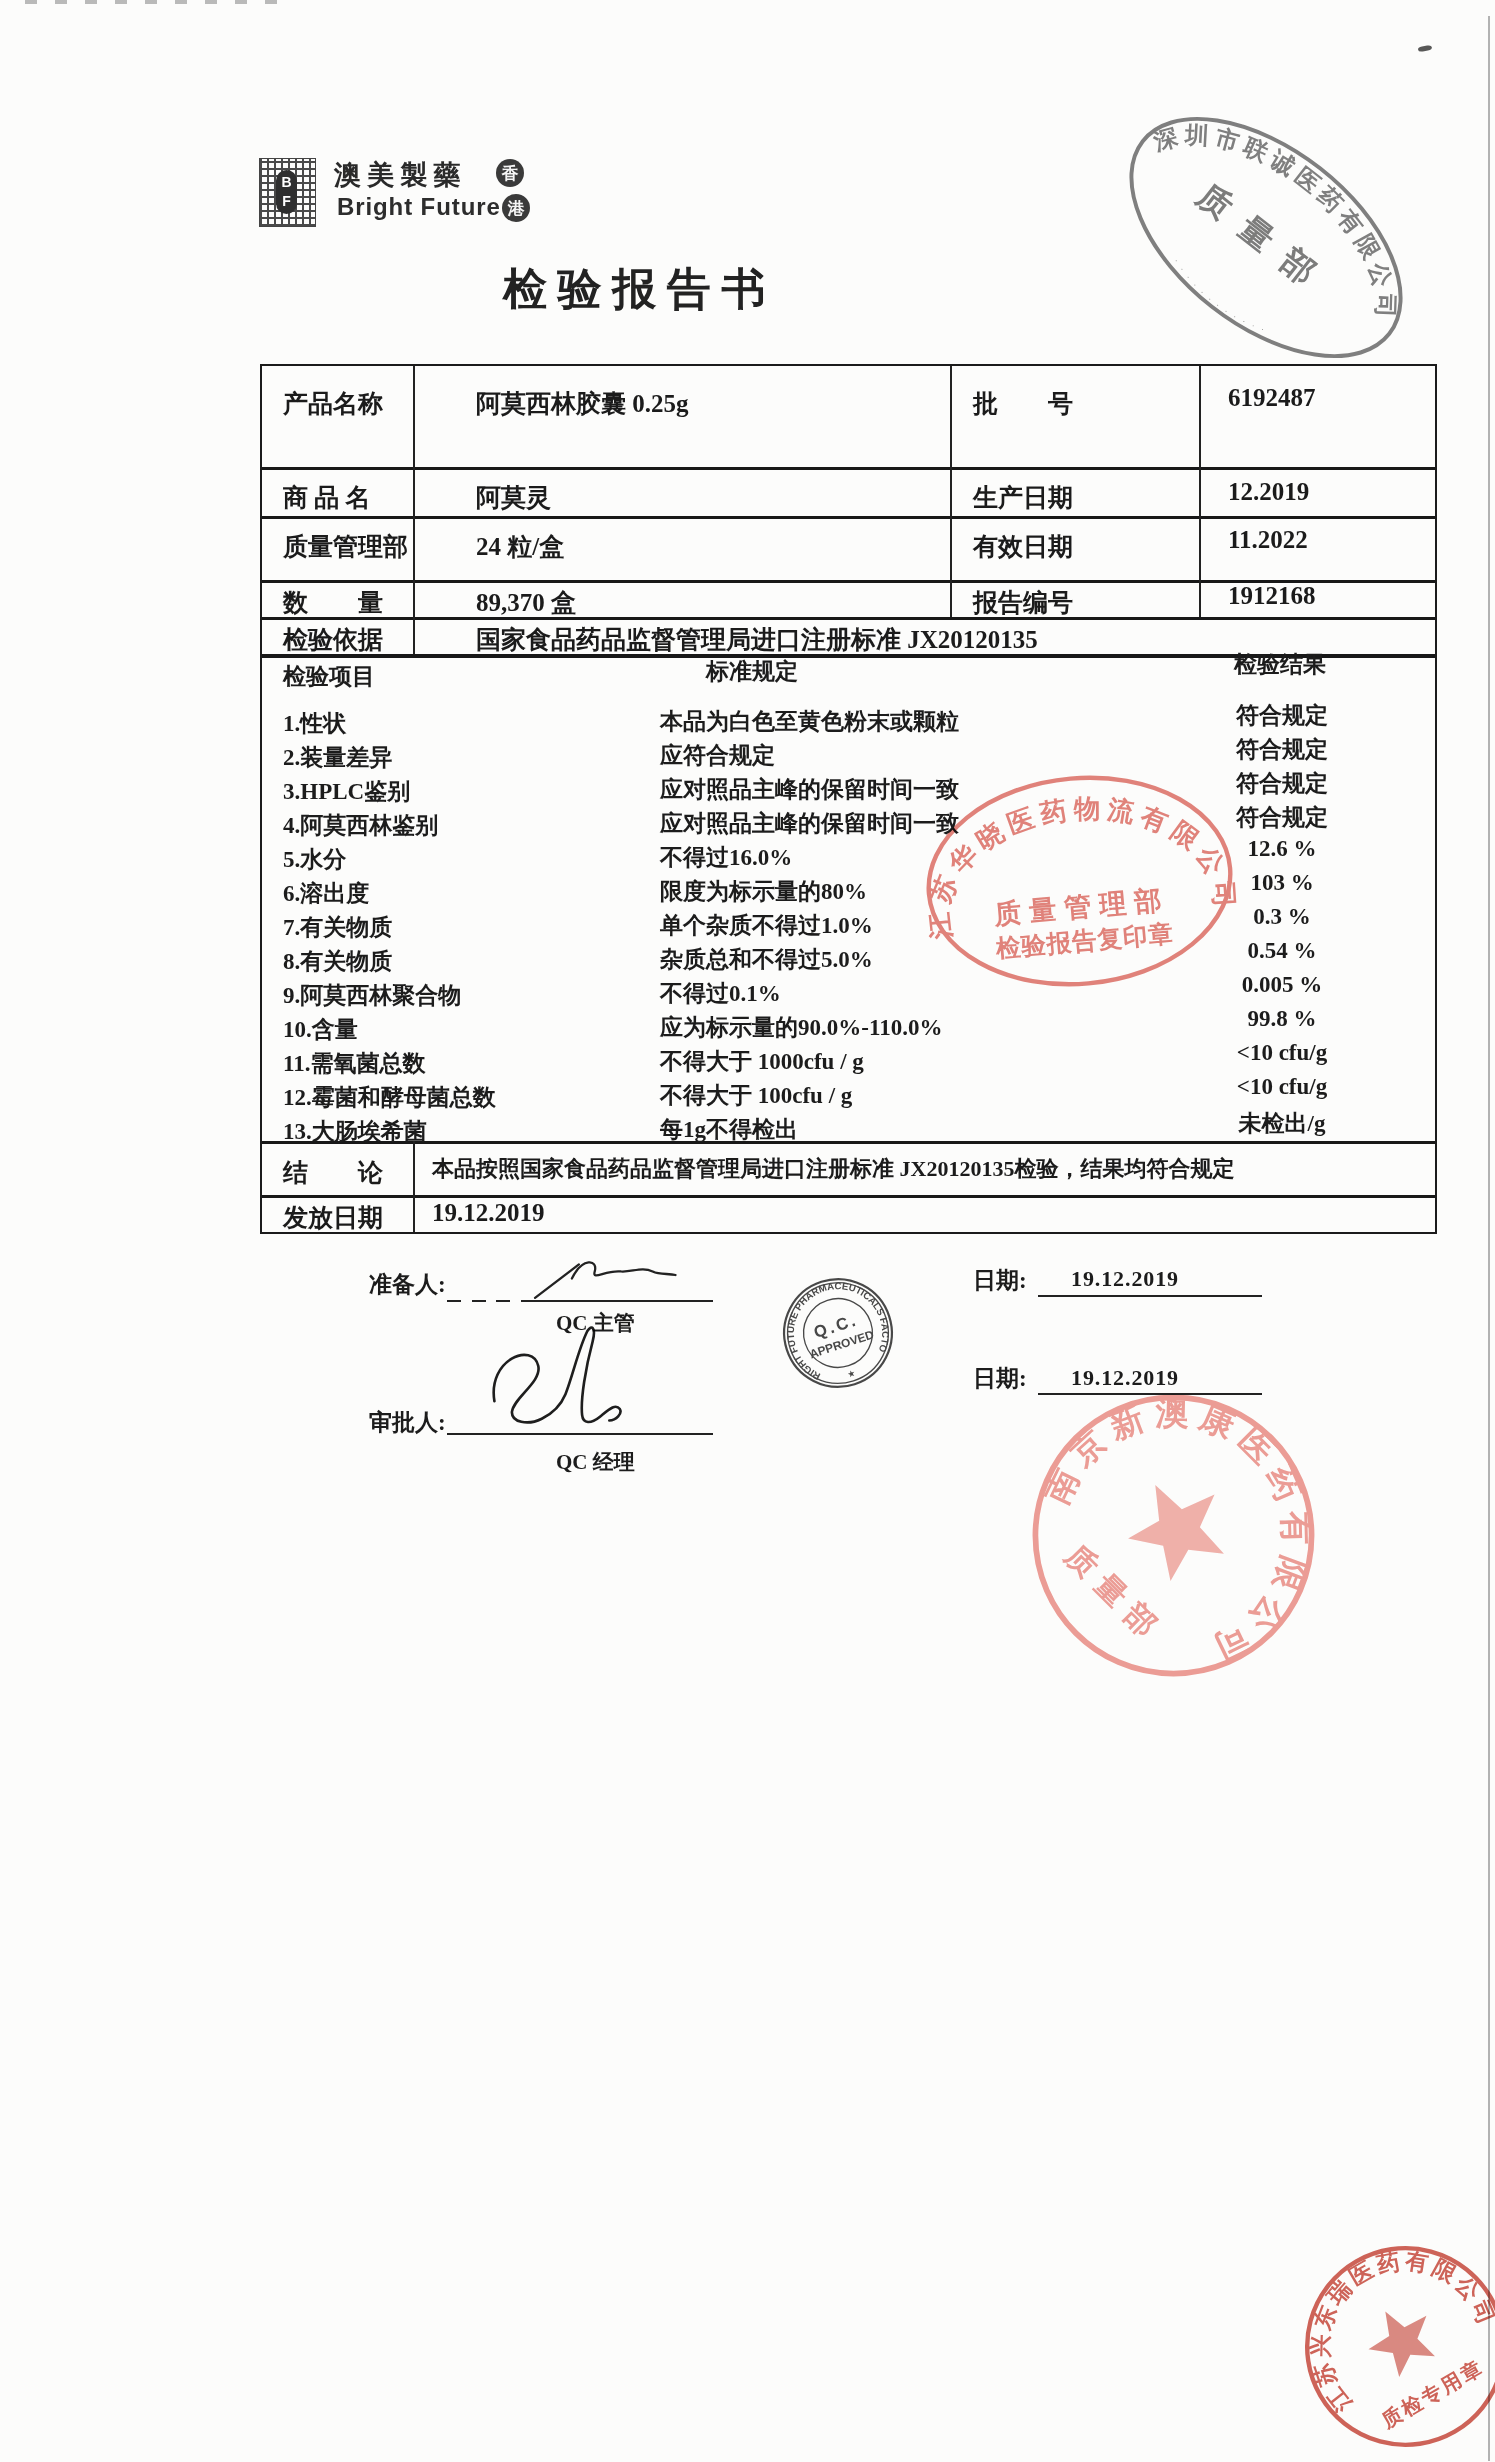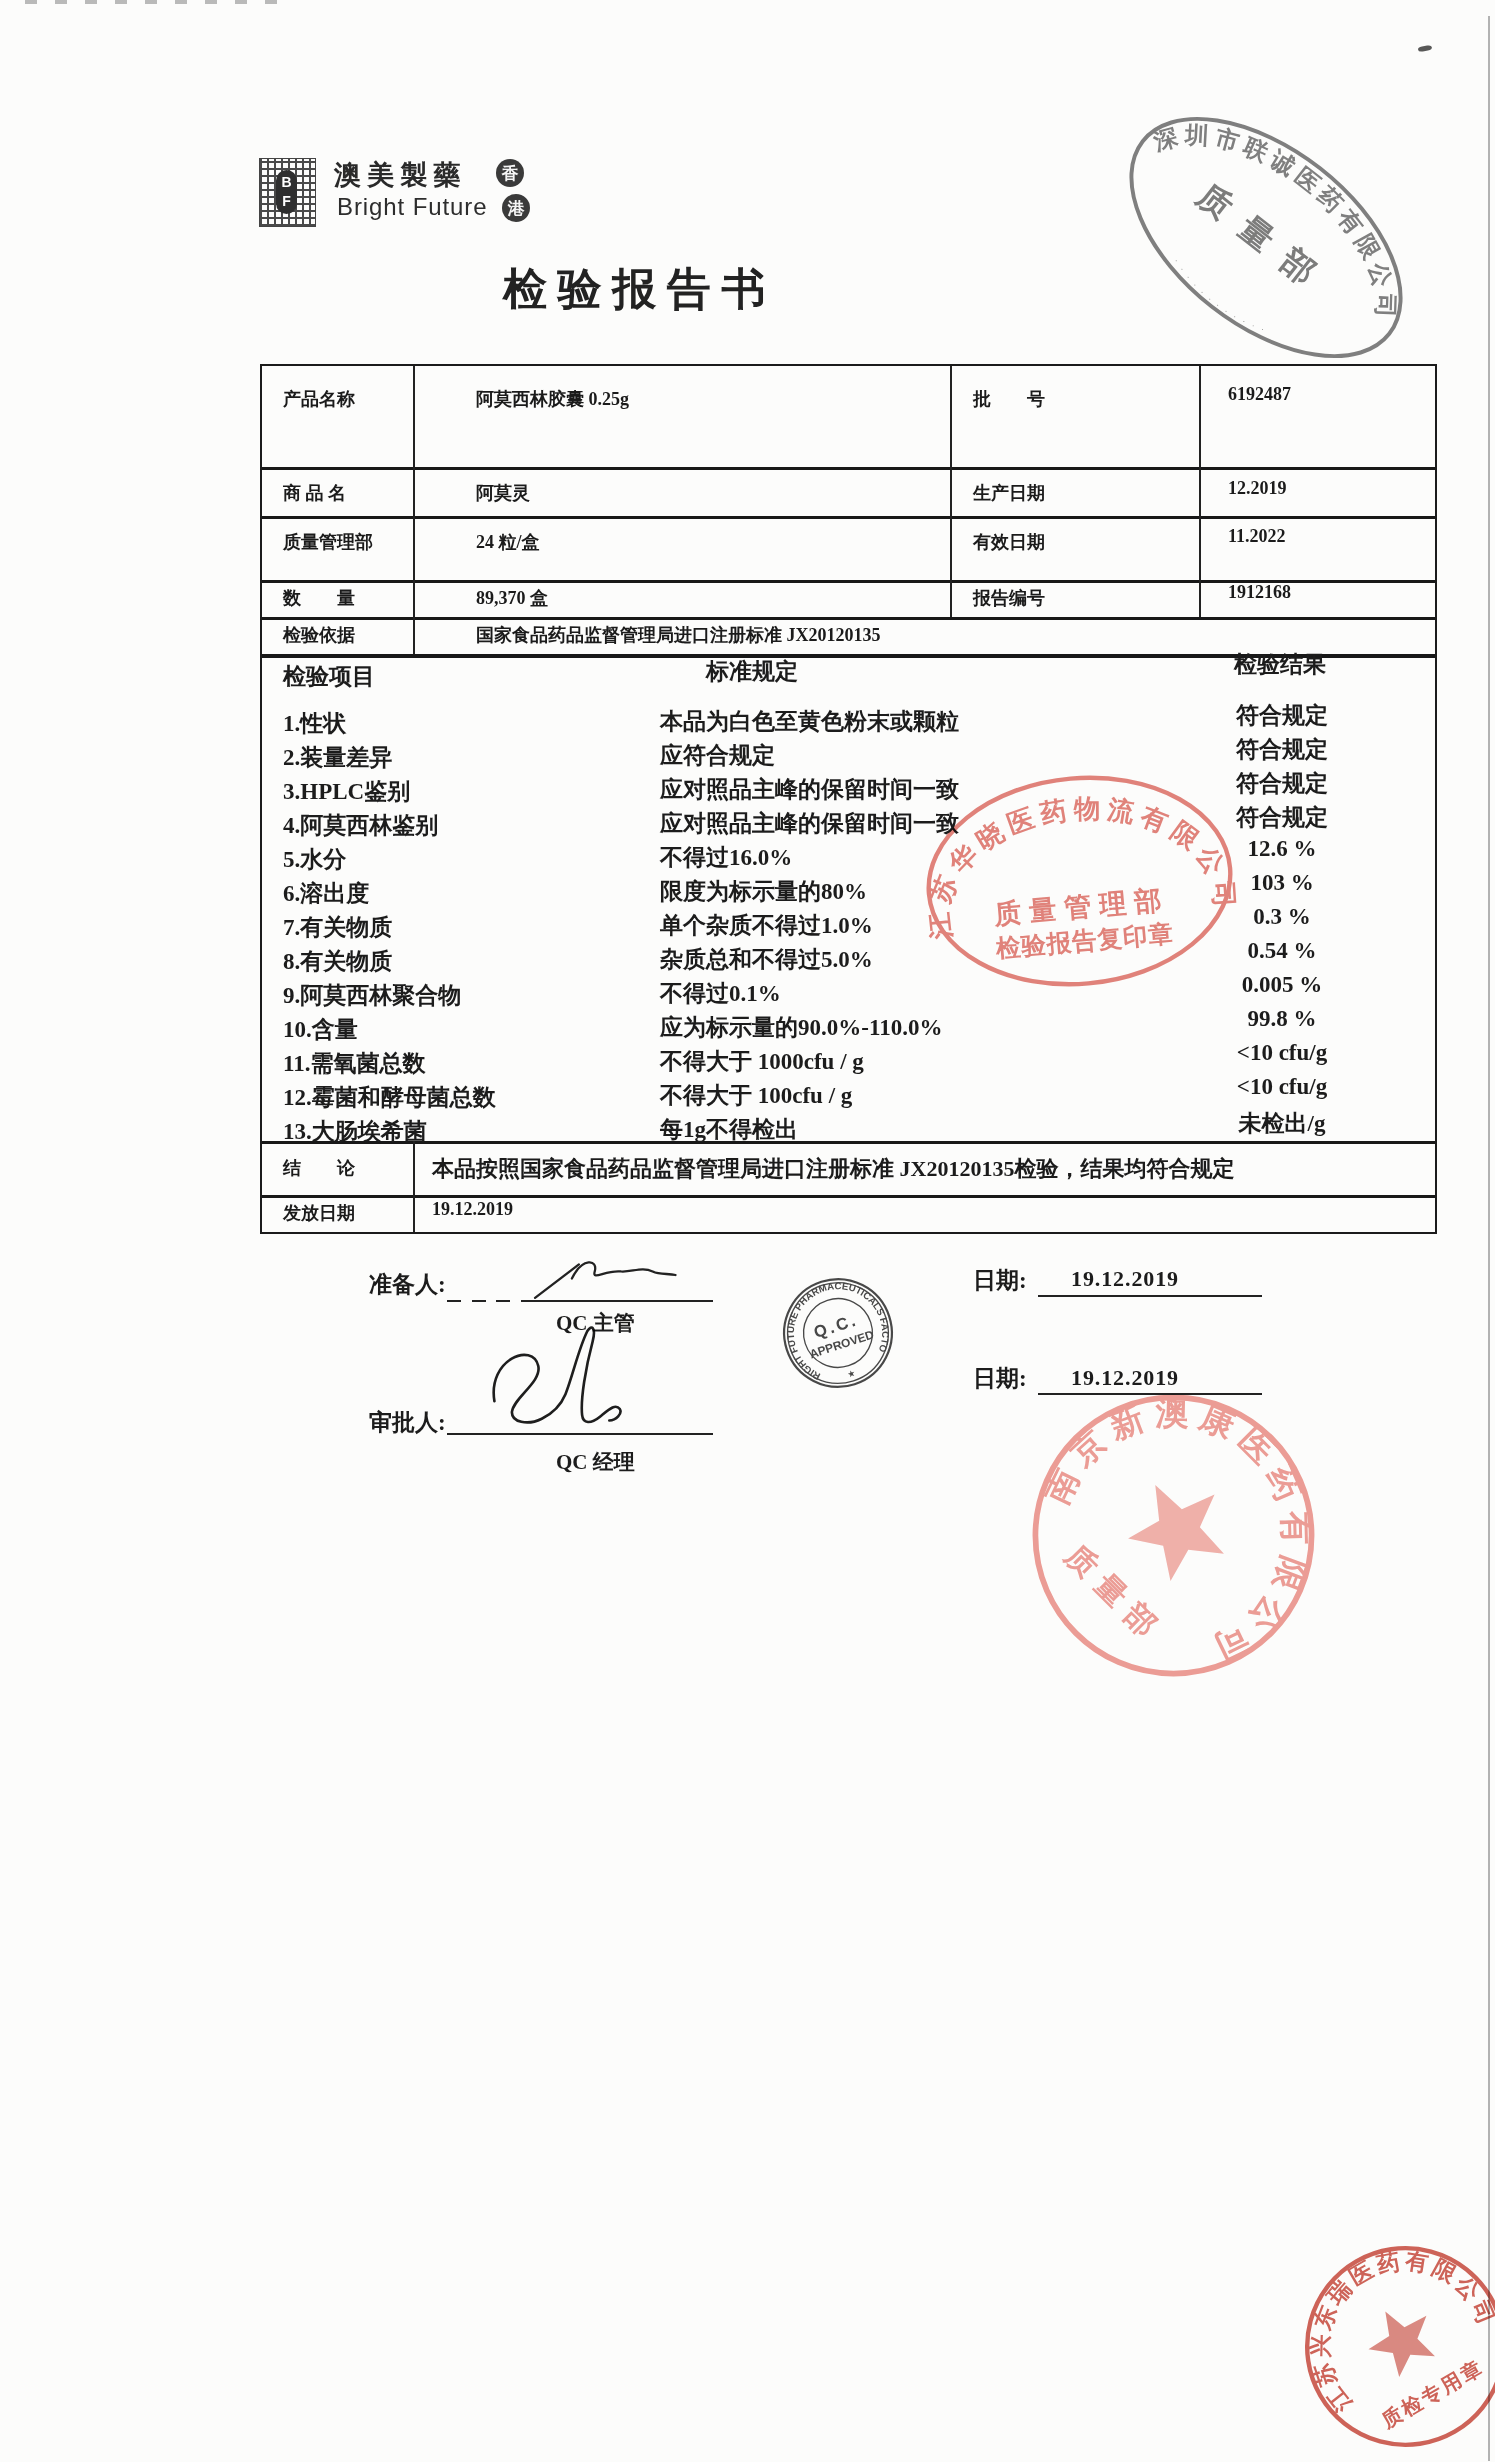--- a/index.html
+++ b/index.html
@@ -17,37 +17,37 @@
     background:
       repeating-linear-gradient(90deg,#4a4a4a 0 1.8px,transparent 1.8px 7px),
       repeating-linear-gradient(0deg,#4a4a4a 0 1.8px,transparent 1.8px 7px);
     border:1.8px solid #444;}
   .logo-pill{position:absolute;left:16px;top:10.6px;width:21px;height:44px;background:#2f2f2f;
     border-radius:10.6px;display:flex;flex-direction:column;align-items:center;justify-content:space-evenly;}
   .logo-pill span{color:#fff;font-family:"Liberation Sans",sans-serif;font-weight:bold;font-size:14px;line-height:1;}
   .brand-cn{position:absolute;left:334px;top:157px;font-family:"Liberation Sans","DejaVu Sans",sans-serif;
     font-size:27px;font-weight:600;letter-spacing:6.2px;color:#2a2a2a;white-space:nowrap;}
   .brand-en{position:absolute;left:337px;top:193px;font-family:"Liberation Sans","DejaVu Sans",sans-serif;
-    font-size:24px;font-weight:normal;letter-spacing:0.9px;color:#2d2d2d;}
+    font-size:24px;font-weight:bold;letter-spacing:0.9px;color:#2d2d2d;}
   .seal-hk{position:absolute;width:28px;height:28px;border-radius:50%;background:#3a3a3a;
     display:flex;align-items:center;justify-content:center;color:#f5f5f5;font-size:16.7px;font-weight:bold;}
   .seal-hk.s1{left:496px;top:159px;}
   .seal-hk.s2{left:502px;top:194px;}
   
   .doc-title{position:absolute;left:0;top:260px;width:1279px;text-align:center;
     font-size:44px;font-weight:600;letter-spacing:10.6px;color:#222;}
   
   .doc-table{position:absolute;left:260px;top:364px;width:1173px;height:866px;border:2.6px solid #1b1b1b;}
   .hline{position:absolute;left:0;right:0;height:2.6px;background:#181818;}
   .hl1{top:101px;} .hl2{top:150px;} .hl3{top:214px;} .hl4{top:251px;}
   .hl5{top:288px;height:3.5px;} .hl6{top:775px;} .hl7{top:829px;}
   .vline{position:absolute;width:1.8px;background:#222;}
   .v1a{left:151px;top:0;height:288px;} .v1b{left:151px;top:775px;height:91px;}
   .v2{left:688px;top:0;height:251px;} .v3{left:937px;top:0;height:251px;}
-  .cell{position:absolute;font-size:18px;font-weight:600;white-space:nowrap;color:#1b1b1b;}
+  .cell{position:absolute;font-size:25px;font-weight:600;white-space:nowrap;color:#1b1b1b;}
   .cl{left:21px;} .cv{left:170px;padding-left:44px;} .cl2{left:711px;} .cv2{left:966px;}
   .r1{top:21px;} .r1v{top:17.6px;}
   .r2{top:115px;} .r2v{top:112px;}
   .r3{top:164px;} .r3v{top:160px;}
   .r4{top:220px;} .r4v{top:216px;}
   .r5{top:257px;}
   .ih{position:absolute;font-size:23px;font-weight:600;}
   .ih-item{left:21px;top:295px;} .ih-spec{left:444px;top:290px;} .ih-res{left:972px;top:283px;}
   .items-list{position:absolute;left:0;right:0;top:338px;list-style:none;margin:0;padding:0;}
   .item-row{position:relative;height:34px;font-size:23px;font-weight:600;white-space:nowrap;}

